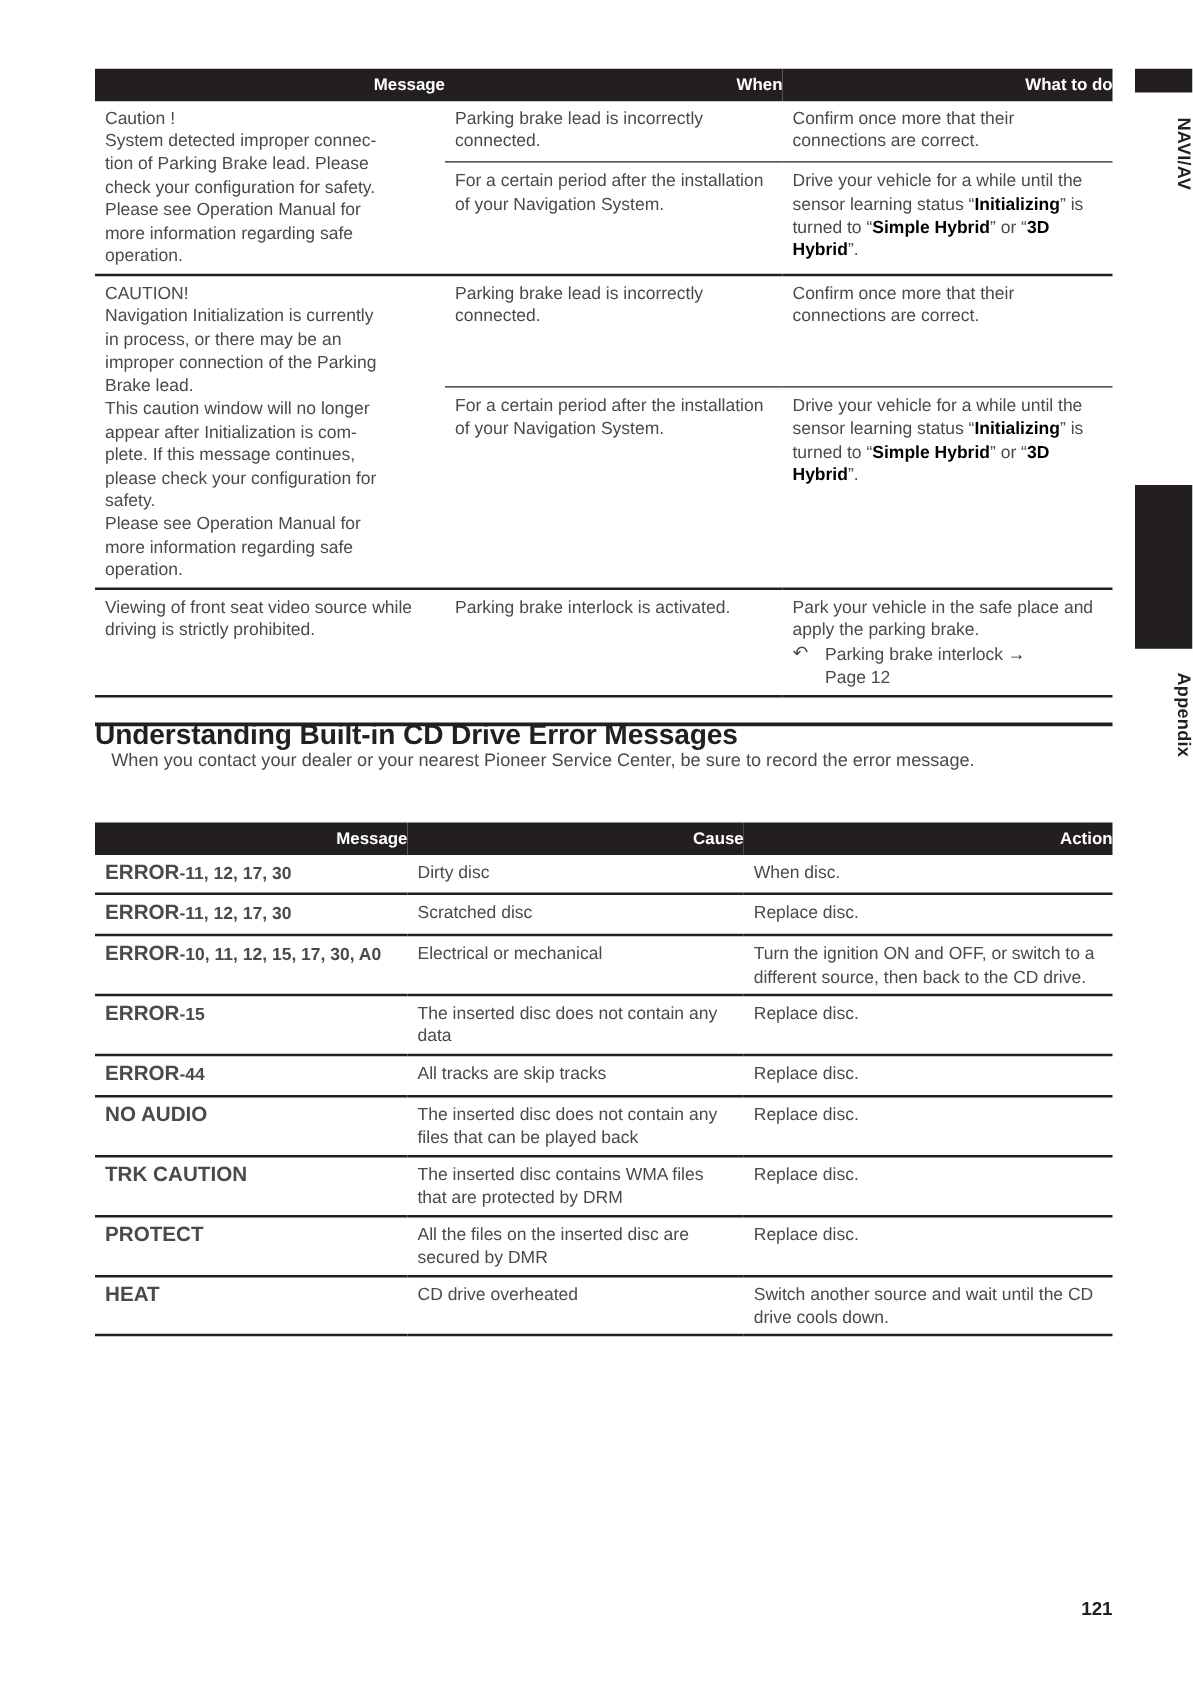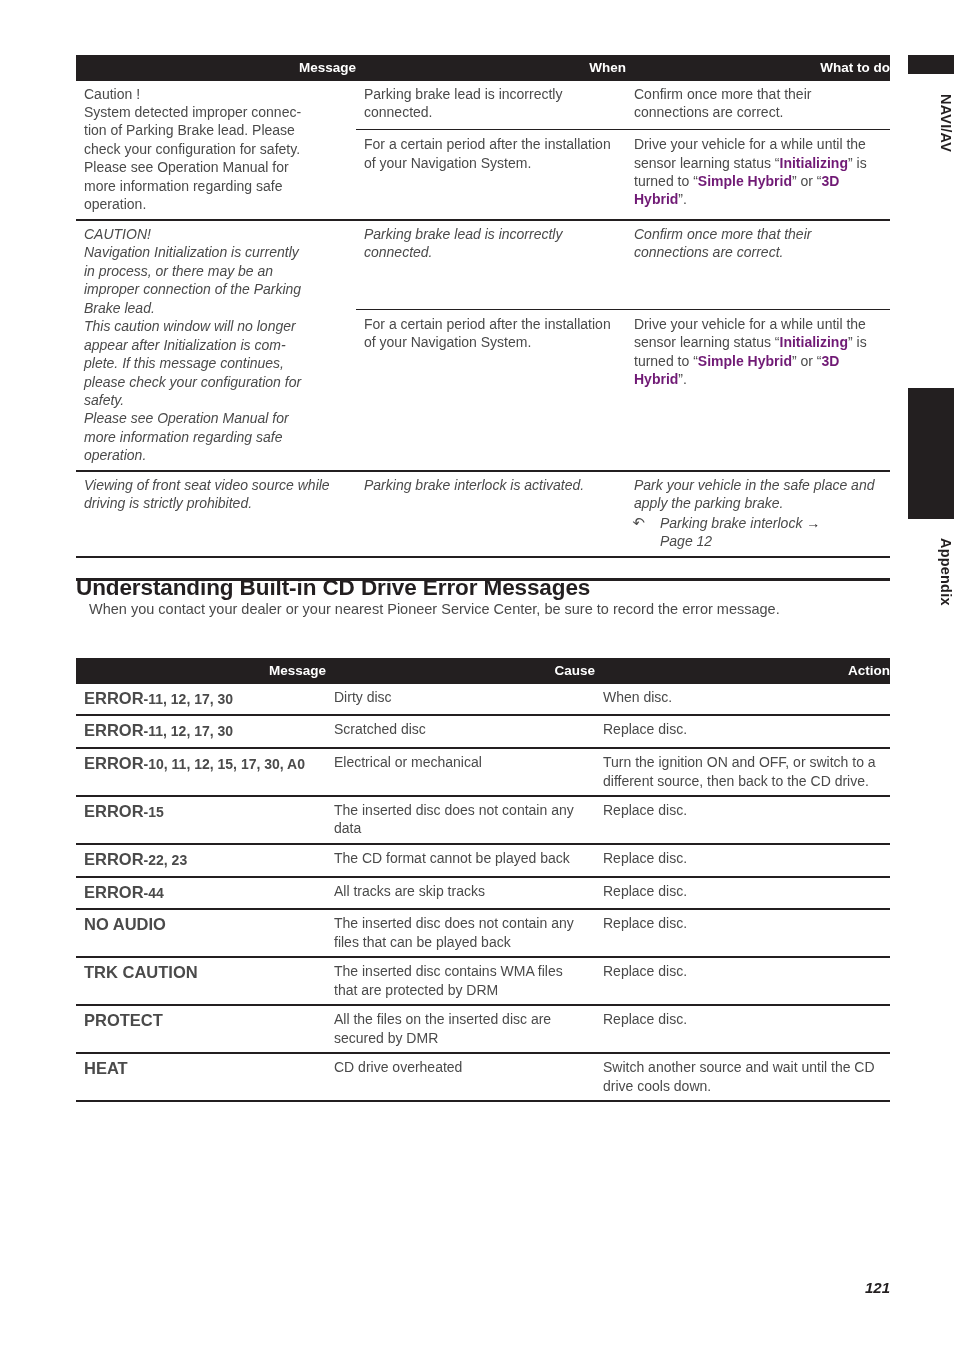--- a/index.html
+++ b/index.html
@@ -71,42 +71,42 @@
     padding: 5px 0 5px 8px;
     line-height: 1.15;
   }
   .tbl td {
     vertical-align: top;
     font-size: 14px;
     line-height: 1.32;
     padding: 4px 10px 5px 8px;
     color: #4a4a4a;
   }
-  .rule-top td, .rule-top th { border-top: 2.5px solid #231f20; font-style: italic; }
+  .rule-top td, .rule-top th { border-top: 2.5px solid #231f20; }
 
   
   #table-messages { top: 55px; }
   #table-messages col.c1 { width: 280px; }
   #table-messages col.c2 { width: 270px; }
   #table-messages col.c3 { width: 264px; }
 
   
   #table-cd-errors { top: 658px; }
   #table-cd-errors col.c1 { width: 250px; }
   #table-cd-errors col.c2 { width: 269px; }
   #table-cd-errors col.c3 { width: 295px; }
 
   .msgcell { border-bottom: none; }
   .thin-divider { border-top: 1.2px solid #231f20; }
   .thick-divider { border-top: 2.2px solid #231f20; }
   .bottom-rule { border-top: 2.5px solid #231f20; }
 
   .sub-row td { padding-top: 5px; }
 
-  b, strong { color: #701a75; font-weight: bold; }
+  b, strong { color: #000000; font-weight: bold; }
 
   
   .ref-line {
     display: block;
     position: relative;
     padding-left: 26px;
     margin-top: 1px;
   }
   .ref-glyph {
     position: absolute;
@@ -155,21 +155,20 @@
   .errcode .big { font-size: 16.5px; margin-top: 28px; }
 
   
   #page-number {
     position: absolute;
     right: 64px;
     top: 1279px;
     font-size: 15px;
     font-weight: bold;
     color: #231f20;
-    font-style: italic;
   }
 </style>
 </head>
 <body>
 
 <div class="page">
 
   <div class="side-tabs">
     <div class="tab-block" id="tab-navi-block"></div>
     <div class="tab-label" id="tab-navi-label">NAVI/AV</div>
@@ -292,25 +291,20 @@
           <td class="errcode thick-divider"><span class="big">ERROR</span><span>-10, 11, 12, 15, 17, 30, A0</span></td>
           <td class="thick-divider">Electrical or mechanical</td>
           <td class="thick-divider">Turn the ignition ON and OFF, or switch to a different source, then back to the CD drive.</td>
         </tr>
         <tr class="thick-divider-row">
           <td class="errcode thick-divider"><span class="big">ERROR</span><span>-15</span></td>
           <td class="thick-divider">The inserted disc does not contain any data</td>
           <td class="thick-divider">Replace disc.</td>
         </tr>
         <tr class="thick-divider-row">
-          <td class="errcode thick-divider"><span class="big">ERROR</span><span>-22, 23</span></td>
-          <td class="thick-divider">The CD format cannot be played back</td>
-          <td class="thick-divider">Replace disc.</td>
-        </tr>
-        <tr class="thick-divider-row">
           <td class="errcode thick-divider"><span class="big">ERROR</span><span>-44</span></td>
           <td class="thick-divider">All tracks are skip tracks</td>
           <td class="thick-divider">Replace disc.</td>
         </tr>
         <tr class="thick-divider-row">
           <td class="errcode thick-divider"><span class="big">NO AUDIO</span></td>
           <td class="thick-divider">The inserted disc does not contain any files that can be played back</td>
           <td class="thick-divider">Replace disc.</td>
         </tr>
         <tr class="thick-divider-row">

